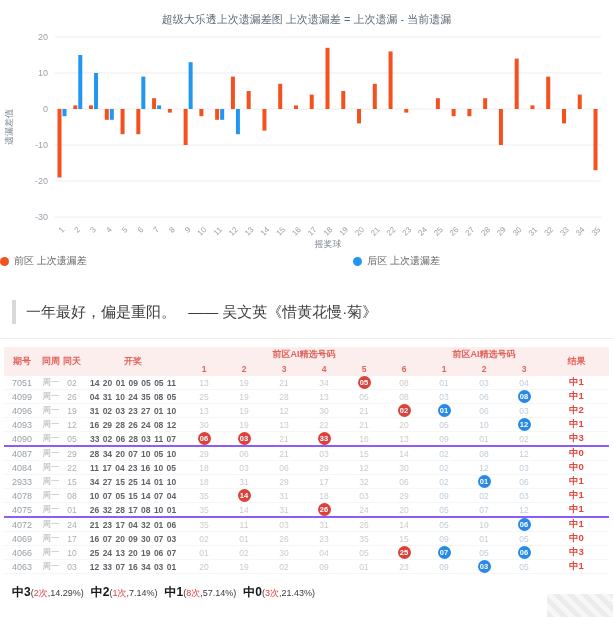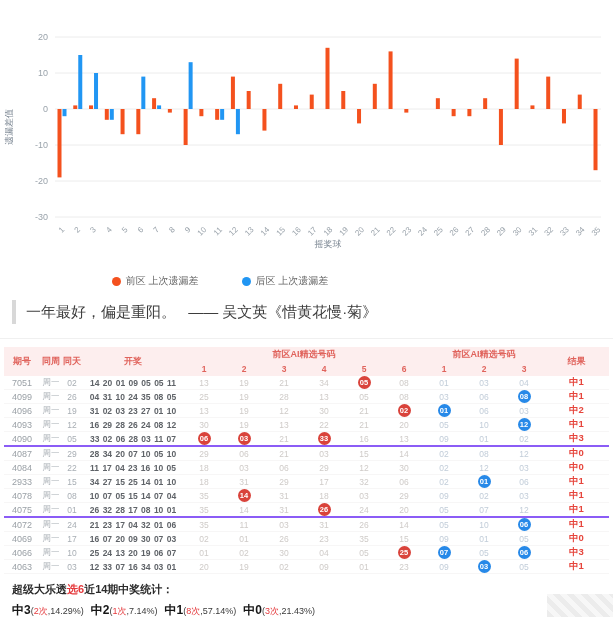--- a/index.html
+++ b/index.html
@@ -5,21 +5,21 @@
   html,body{margin:0;padding:0;}
   body{
     width:613px;height:617px;background:#fff;position:relative;overflow:hidden;
     font-family:"Liberation Sans","DejaVu Sans",sans-serif;
   }
   
   .chart-wrap{position:relative;height:288px;}
   .chart-title{position:absolute;top:12px;left:0;width:100%;text-align:center;
     font-size:11px;color:#5f6b77;}
   svg.plot{position:absolute;top:0;left:0;}
-  .legend{position:absolute;top:254px;left:0;width:440px;display:flex;justify-content:center;gap:43px;margin-top:20px;}
+  .legend{position:absolute;top:254px;left:0;width:440px;display:flex;justify-content:space-between;gap:43px;}
   .legend-item{display:flex;align-items:center;gap:5px;cursor:pointer;}
   .legend-dot{width:9px;height:9px;border-radius:50%;display:inline-block;}
   .legend-label{font-size:10px;color:#666;}
   .watermark{position:absolute;top:244px;right:10px;font-size:17px;font-weight:700;
     color:#9aa1a9;letter-spacing:1px;}
   
   .quote{margin:12px 12px 0;border-left:4px solid #d8d8d8;padding-left:10px;
     font-size:15px;color:#3d3d3d;height:24px;line-height:24px;white-space:nowrap;}
   .quote .attr{margin-left:8px;}
   .sep{height:1px;background:#f0f0f0;margin:14px 0 0;}
@@ -142,20 +142,21 @@
       <rect x="94.03" y="73" width="4" height="36" fill="#2196f3"></rect>
       <rect x="109.795" y="109" width="4" height="10.8" fill="#2196f3"></rect>
       <rect x="141.325" y="76.6" width="4" height="32.4" fill="#2196f3"></rect>
       <rect x="157.09" y="105.4" width="4" height="3.6" fill="#2196f3"></rect>
       <rect x="188.62" y="62.199999999999996" width="4" height="46.800000000000004" fill="#2196f3"></rect>
       <rect x="220.15" y="109" width="4" height="10.8" fill="#2196f3"></rect>
       <rect x="235.91500000000002" y="109" width="4" height="25.2" fill="#2196f3"></rect>
       <text x="328" y="247" text-anchor="middle" fill="#7d8894" font-size="9">摇奖球</text>
       <text x="12" y="127" text-anchor="middle" fill="#7d8894" font-size="9" transform="rotate(-90 12 127)">遗漏差值</text>
     </svg>
+  <div class="chart-title">超级大乐透上次遗漏差图 上次遗漏差 = 上次遗漏 - 当前遗漏</div>
   <div class="legend">
     <div class="legend-item">
       <span class="legend-dot" style="background: rgb(244, 81, 30);"></span>
       <span class="legend-label">前区 上次遗漏差</span>
     </div>
     <div class="legend-item">
       <span class="legend-dot" style="background: rgb(33, 150, 243);"></span>
       <span class="legend-label">后区 上次遗漏差</span>
     </div>
   </div>
@@ -429,19 +430,16 @@
         <td class="front">23</td>
         <td class="back">09</td>
         <td class="back"><span class="circle" style="background: rgb(39, 137, 232);">03</span></td>
         <td class="back">05</td>
         <td class="result">中1</td>
       </tr>
     </tbody>
 </table>
 
 <div class="stats">
-  <div class="line1">
-    <span>超级大乐透</span><span class="red">选6</span><span>近14期中奖统计：</span>
-  </div>
   <div class="line2" id="stats-line"><span class="stat"><b>中3</b><span class="sp">(</span><span class="sc">2次</span><span class="sp">,14.29%)</span></span><span class="stat"><b>中2</b><span class="sp">(</span><span class="sc">1次</span><span class="sp">,7.14%)</span></span><span class="stat"><b>中1</b><span class="sp">(</span><span class="sc">8次</span><span class="sp">,57.14%)</span></span><span class="stat"><b>中0</b><span class="sp">(</span><span class="sc">3次</span><span class="sp">,21.43%)</span></span></div>
 </div>
 
 <div class="mosaic"></div>
 
 </body></html>

